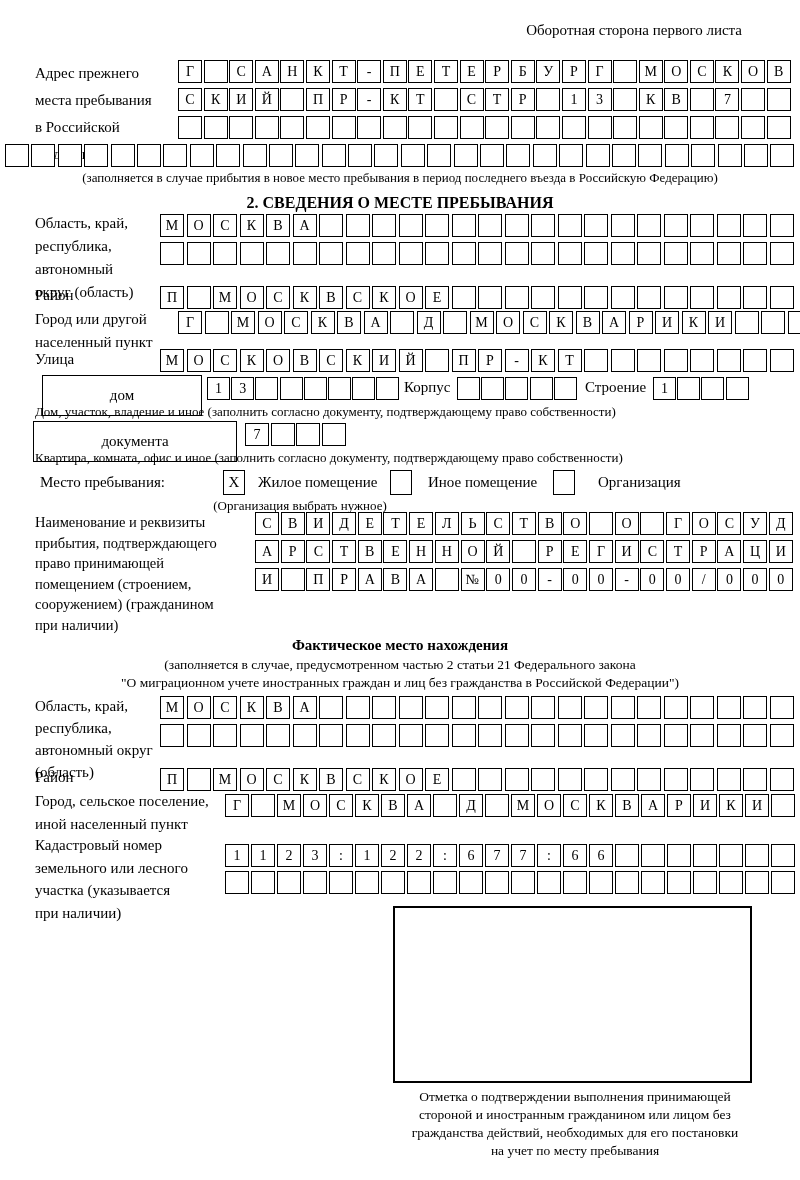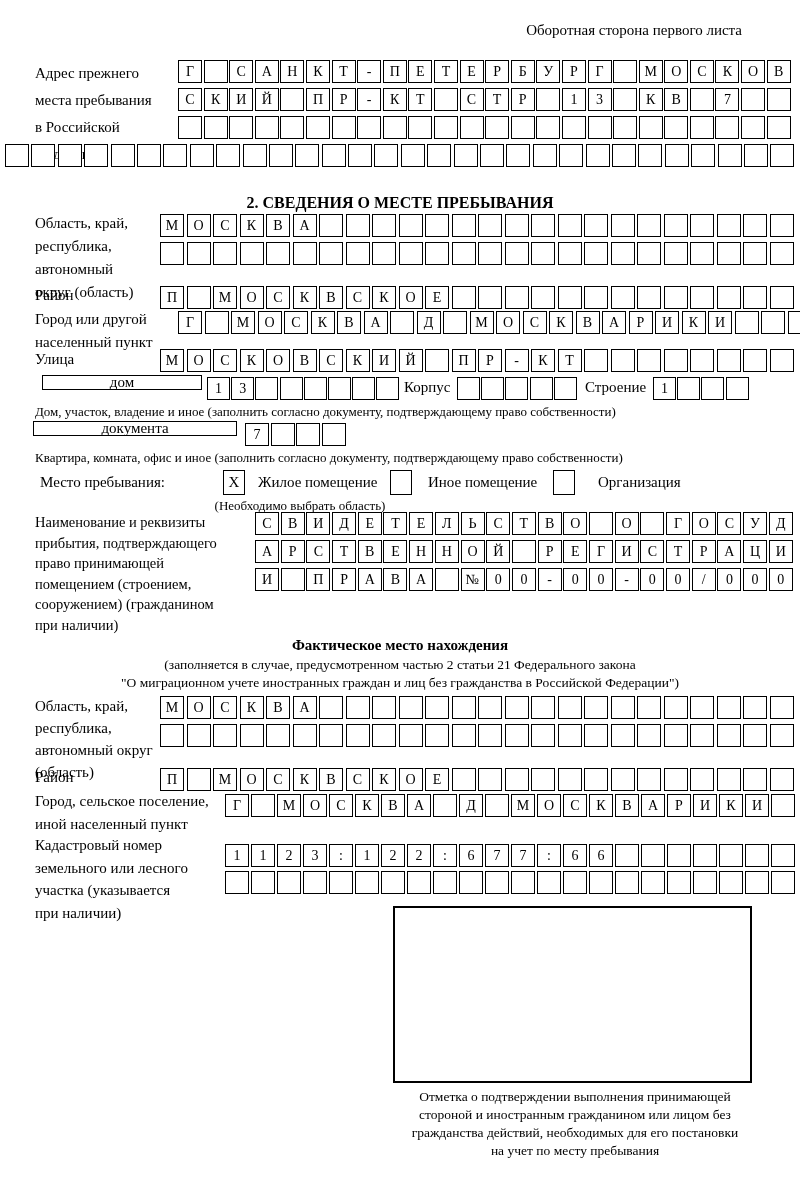--- a/index.html
+++ b/index.html
@@ -6,21 +6,21 @@
   .page{position:relative;width:800px;height:1180px;background:#fff;color:#000;
         font-family:"Liberation Serif","DejaVu Serif",serif;overflow:hidden;margin:0 auto;}
   .abs{position:absolute;}
   .lbl{position:absolute;font-size:15px;white-space:nowrap;}
   .lines{position:absolute;font-size:15px;white-space:nowrap;}
   .cells{position:absolute;display:flex;}
   .cell{box-sizing:border-box;flex:0 0 auto;width:24px;height:23px;border:1.5px solid #000;
         display:flex;align-items:center;justify-content:center;font-size:14px;background:#fff;}
   .g16{gap:1.6px;} .g2{gap:2px;} .g25{gap:2.5px;} .g24{gap:2.4px;} .g17{gap:1.7px;} .g12{gap:1.2px;}
   .cells.sm .cell{width:23px;}
-  .wbox{position:absolute;box-sizing:border-box;border:1.8px solid #000;height:15px;
+  .wbox{position:absolute;box-sizing:border-box;border:1.8px solid #000;height:41px;
         display:flex;align-items:center;justify-content:center;font-size:15px;background:#fff;}
   .cb{position:absolute;box-sizing:border-box;width:22px;height:25px;border:1.6px solid #000;
       display:flex;align-items:center;justify-content:center;font-size:15px;background:#fff;}
   .center{position:absolute;left:0;width:800px;text-align:center;}
   .cap{font-size:13px;}
   .ttl{font-weight:bold;font-size:16px;}
   .stamp{position:absolute;box-sizing:border-box;border:2px solid #000;background:#fff;}
 </style>
 </head>
 <body>
@@ -138,20 +138,21 @@
       <div class="cell"></div>
       <div class="cell"></div>
       <div class="cell"></div>
       <div class="cell"></div>
       <div class="cell"></div>
       <div class="cell"></div>
       <div class="cell"></div>
       <div class="cell"></div>
       <div class="cell"></div>
     </div>
+  <div class="center cap" style="top:170px">(заполняется в случае прибытия в новое место пребывания в период последнего въезда в Российскую Федерацию)</div>
 
   <div class="center ttl" style="top:194px">2. СВЕДЕНИЯ О МЕСТЕ ПРЕБЫВАНИЯ</div>
 
   <div class="lines" style="left:35px;top:212px;line-height:23px">
       <div>Область, край,</div>
       <div>республика,</div>
       <div>автономный</div>
       <div>округ (область)</div>
     </div>
   <div class="cells g25" style="left:160px;top:214px">
@@ -331,21 +332,21 @@
     </div>
   <div class="lbl cap" style="left:35px;top:450px">Квартира, комната, офис и иное (заполнить согласно документу, подтверждающему право собственности)</div>
 
   <div class="lbl" style="left:40px;top:474px">Место пребывания:</div>
   <div class="cb" style="left:223px;top:470px">X</div>
   <div class="lbl" style="left:258px;top:474px">Жилое помещение</div>
   <div class="cb" style="left:390px;top:470px"></div>
   <div class="lbl" style="left:428px;top:474px">Иное помещение</div>
   <div class="cb" style="left:553px;top:470px"></div>
   <div class="lbl" style="left:598px;top:474px">Организация</div>
-  <div class="abs cap" style="left:100px;top:498px;width:400px;text-align:center">(Необходимо выбрать область)</div>
+  <div class="abs cap" style="left:100px;top:498px;width:400px;text-align:center">(Организация выбрать нужное)</div>
 
   <div class="lines" style="left:35px;top:512px;line-height:20.5px;font-size:14.5px">
       <div>Наименование и реквизиты</div>
       <div>прибытия, подтверждающего</div>
       <div>право принимающей</div>
       <div>помещением (строением,</div>
       <div>сооружением) (гражданином</div>
       <div>при наличии)</div>
     </div>
   <div class="cells g17" style="left:255px;top:512px">

